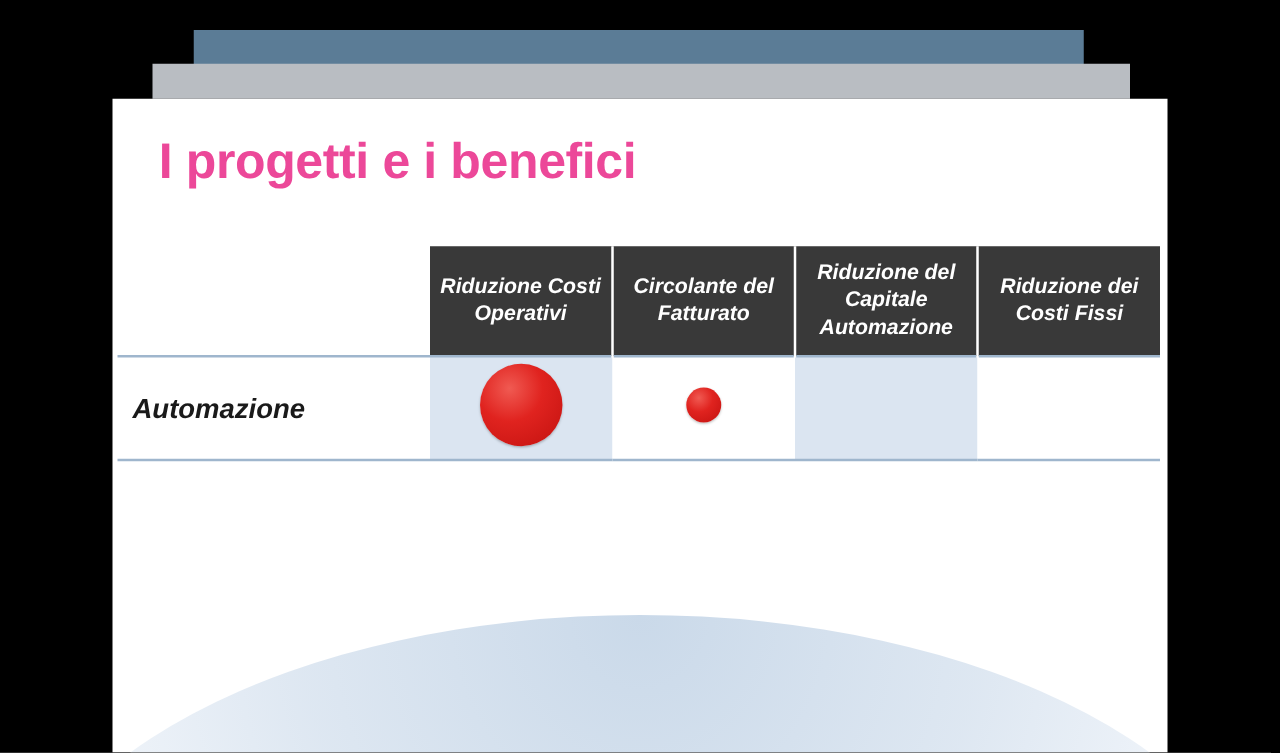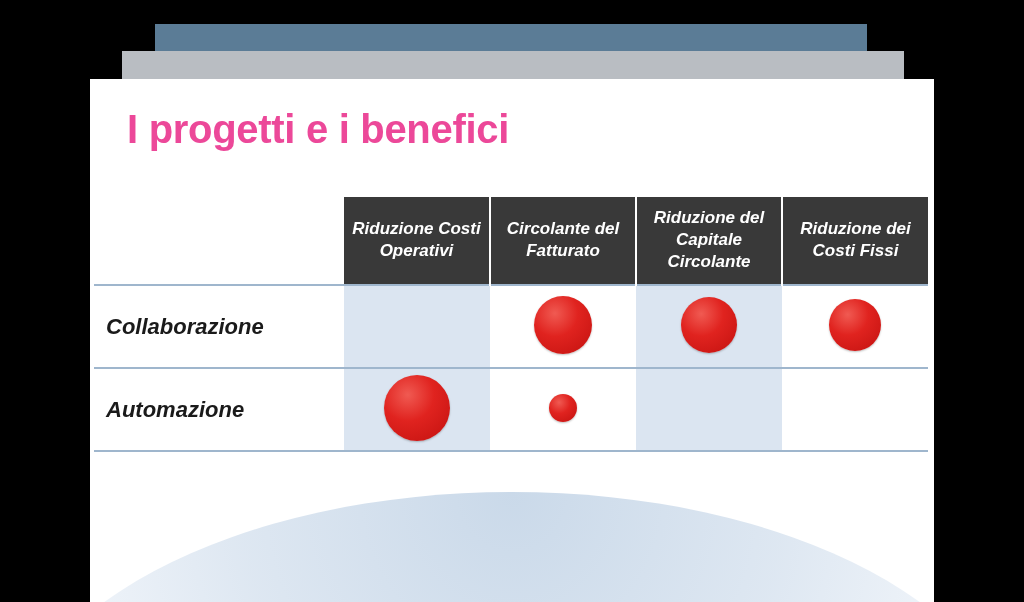--- a/index.html
+++ b/index.html
@@ -158,40 +158,25 @@
           <col class="c-data">
           <col class="c-data">
           <col class="c-data">
           <col class="c-data">
         </colgroup>
         <thead>
           <tr>
             <th class="corner"></th>
             <th class="head">Riduzione Costi Operativi</th>
             <th class="head">Circolante del Fatturato</th>
-            <th class="head">Riduzione del Capitale Circolante</th>
+            <th class="head">Riduzione del Capitale Automazione</th>
             <th class="head last">Riduzione dei Costi Fissi</th>
           </tr>
         </thead>
         <tbody>
-          <tr>
-            <td class="rowlabel">Collaborazione</td>
-            <td class="cell shaded">
-              
-            </td>
-            <td class="cell">
-              <span class="dot" style="width: 58px; height: 58px;"></span>
-            </td>
-            <td class="cell shaded">
-              <span class="dot" style="width: 56px; height: 56px;"></span>
-            </td>
-            <td class="cell">
-              <span class="dot" style="width: 52px; height: 52px;"></span>
-            </td>
-          </tr>
           <tr>
             <td class="rowlabel">Automazione</td>
             <td class="cell shaded">
               <span class="dot" style="width: 66px; height: 66px;"></span>
             </td>
             <td class="cell">
               <span class="dot" style="width: 28px; height: 28px;"></span>
             </td>
             <td class="cell shaded">
               

